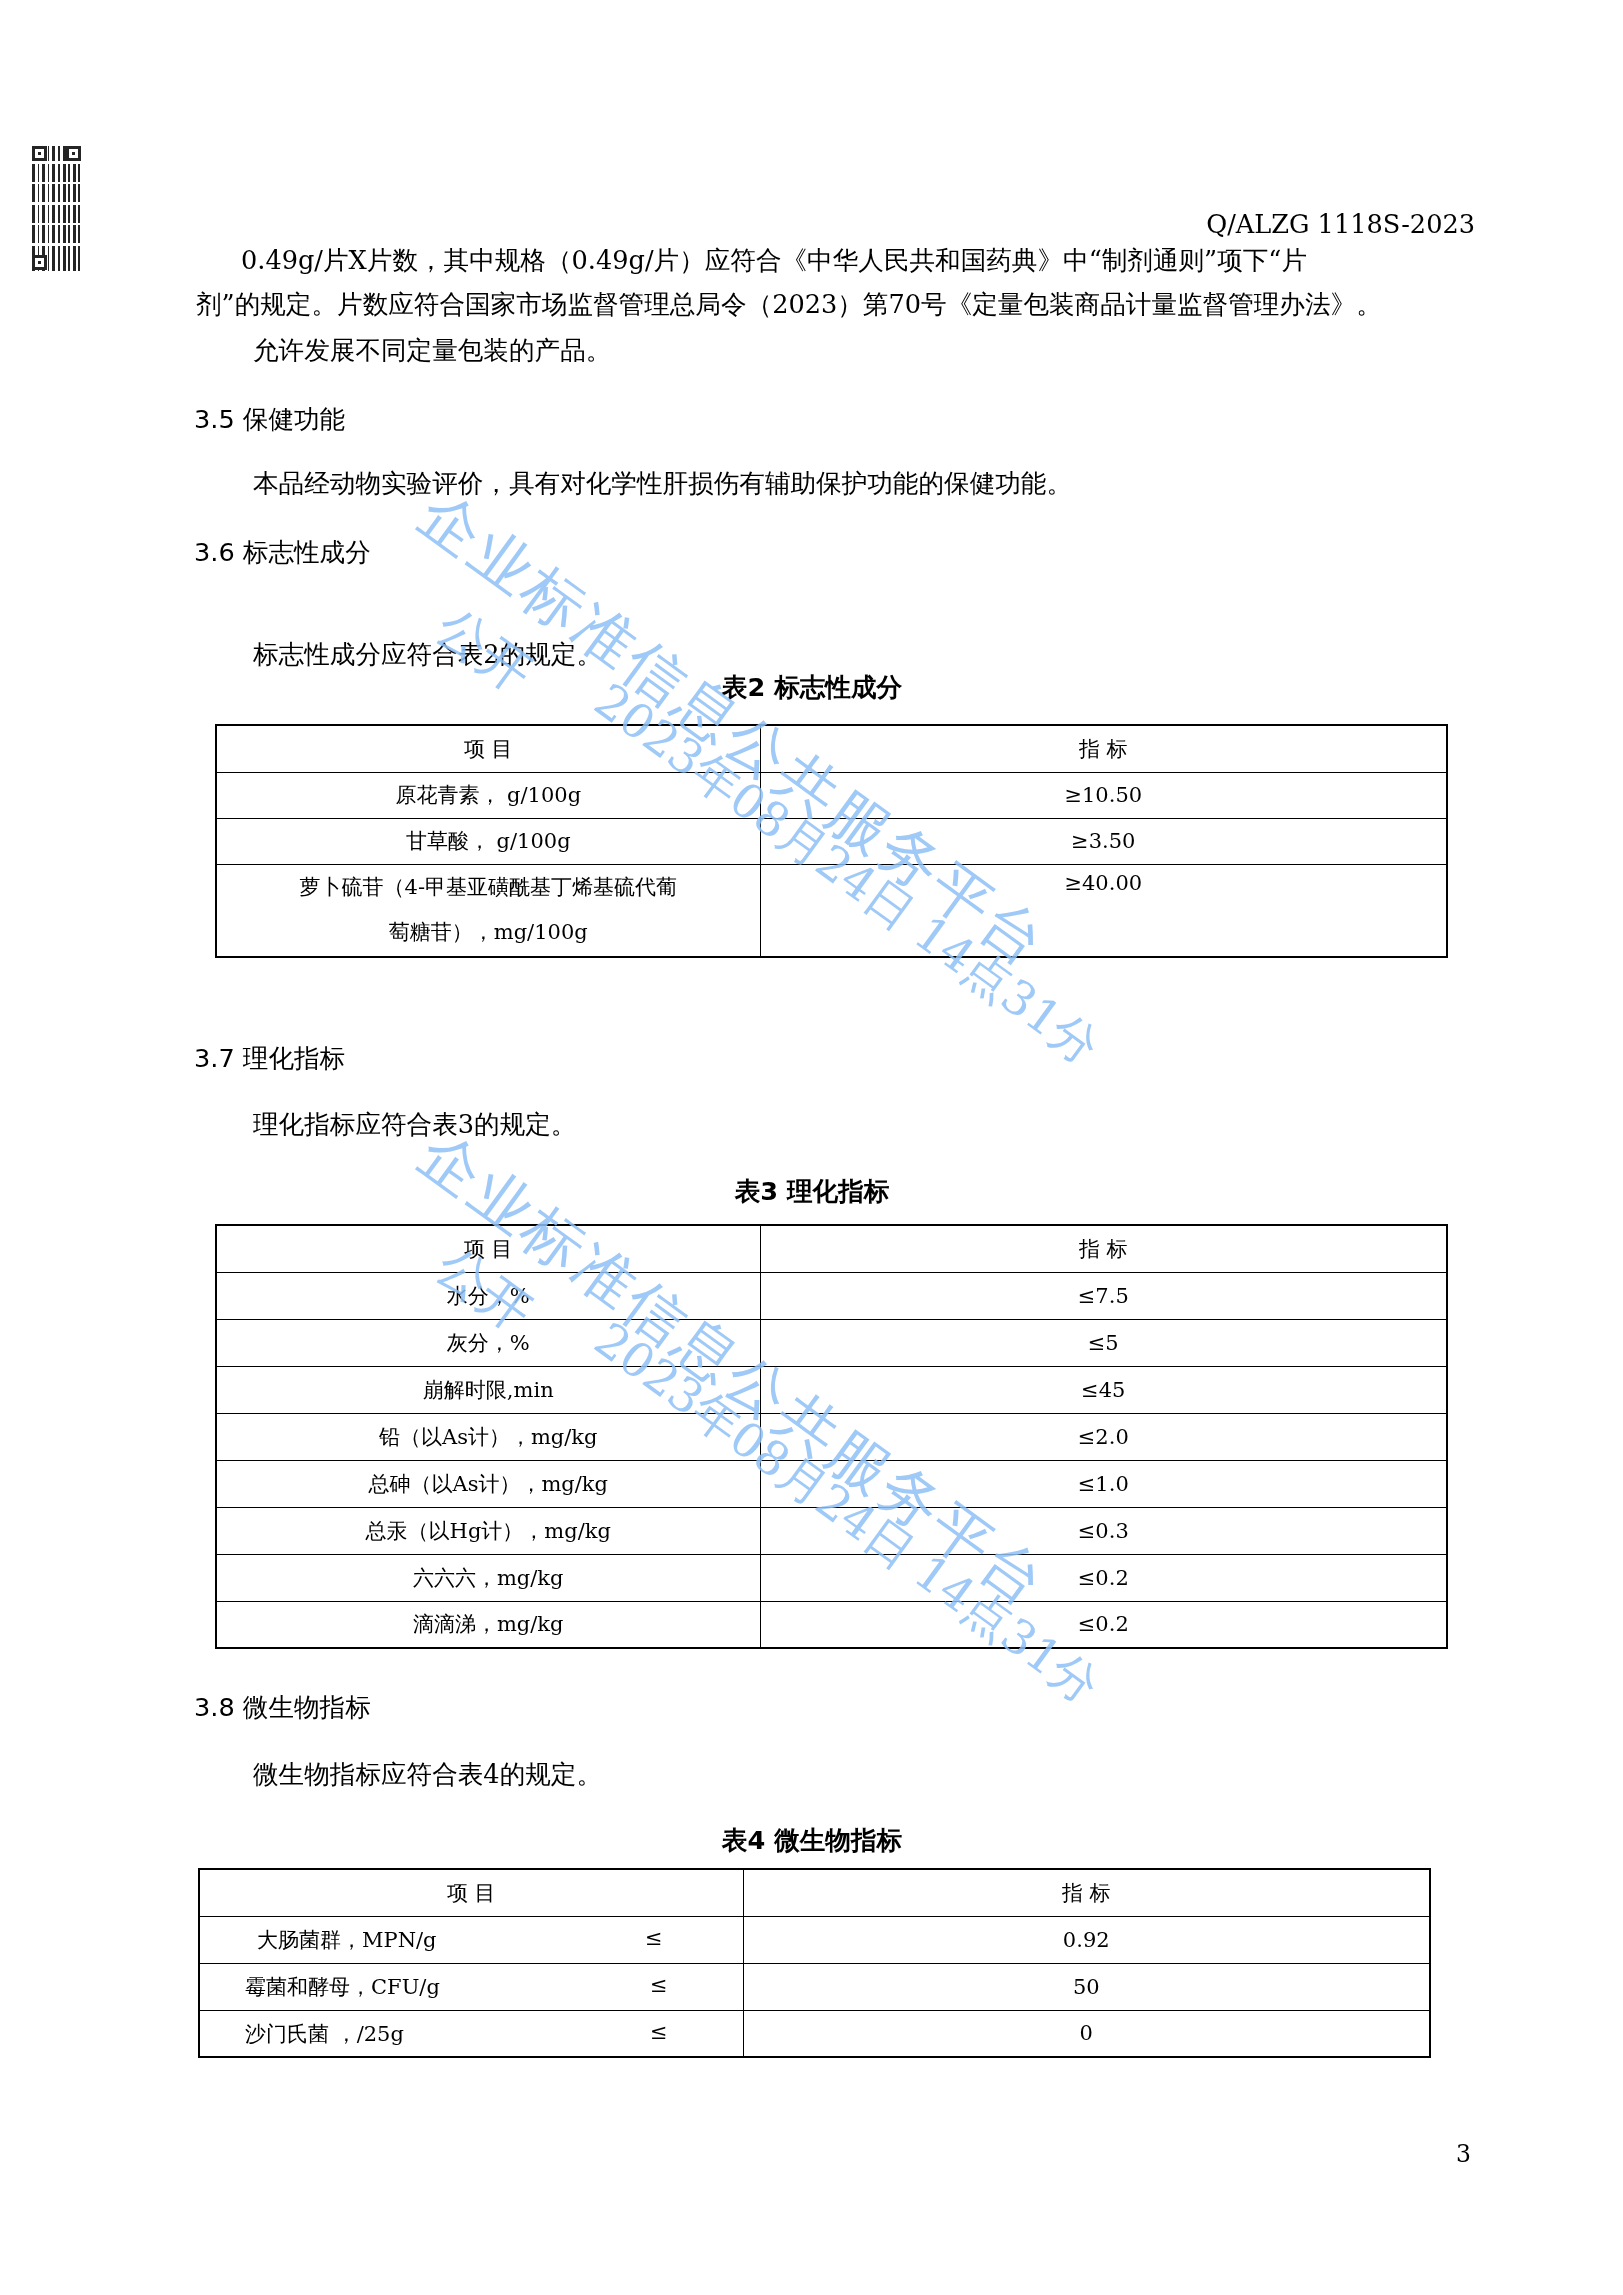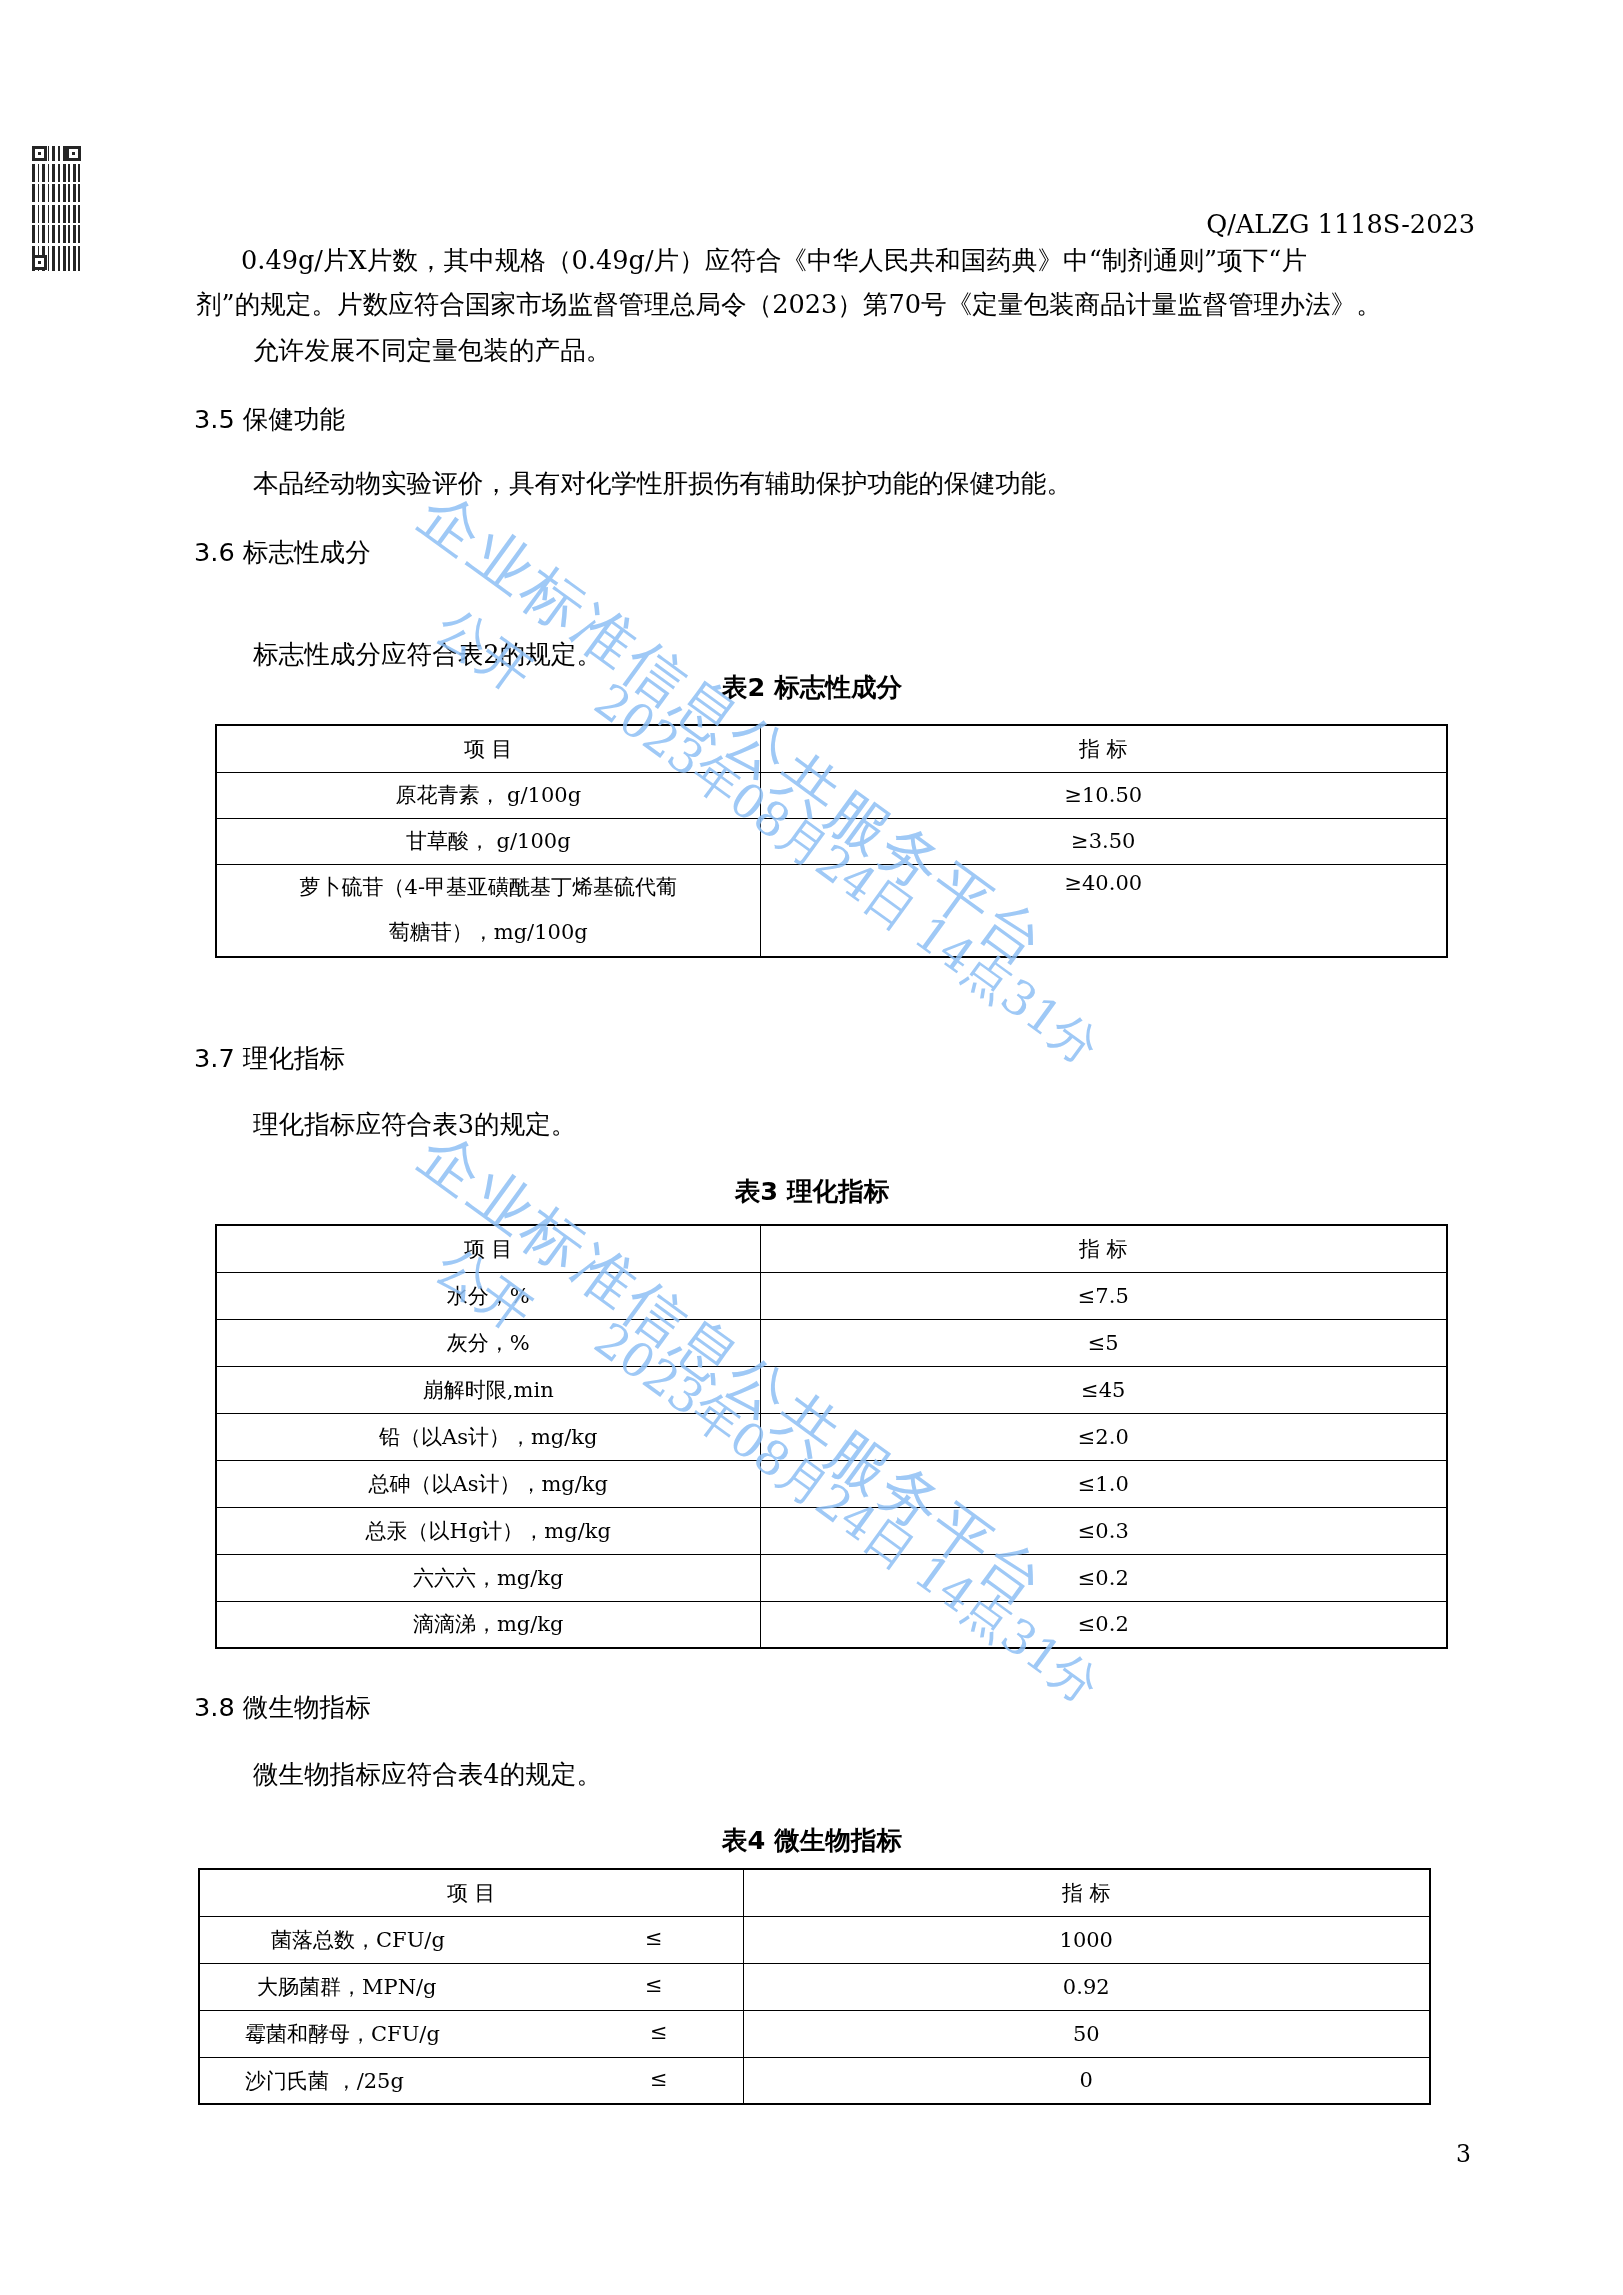--- a/index.html
+++ b/index.html
@@ -140,27 +140,20 @@
       <col style="width:544px">
       <col>
     </colgroup>
   <tbody>
       <tr style="height:47px">
     <td>项   目</td>
     <td>指   标</td>
   </tr>
   <tr style="height:47px">
     <td style="text-align:left; position:relative;">
-      <span style="position:absolute; left:71px; top:9.2px;">菌落总数，CFU/g</span>
-      <span style="position:absolute; left:445px; top:9.2px;">≤</span>
-    </td>
-    <td>1000</td>
-  </tr>
-  <tr style="height:47px">
-    <td style="text-align:left; position:relative;">
       <span style="position:absolute; left:57px; top:9.2px;">大肠菌群，MPN/g</span>
       <span style="position:absolute; left:445px; top:9.2px;">≤</span>
     </td>
     <td>0.92</td>
   </tr>
   <tr style="height:47px">
     <td style="text-align:left; position:relative;">
       <span style="position:absolute; left:45px; top:9.2px;">霉菌和酵母，CFU/g</span>
       <span style="position:absolute; left:450px; top:9.2px;">≤</span>
     </td>

